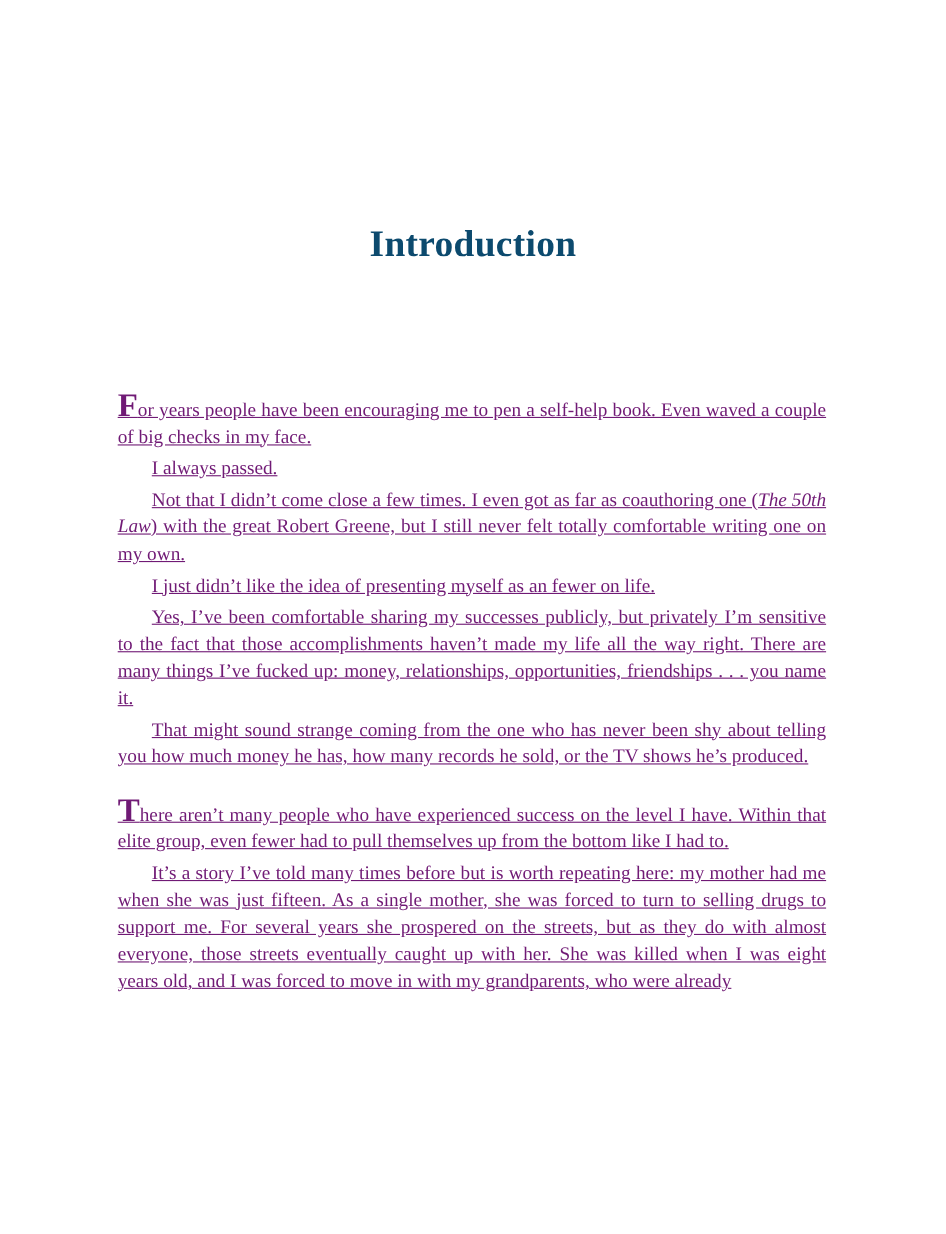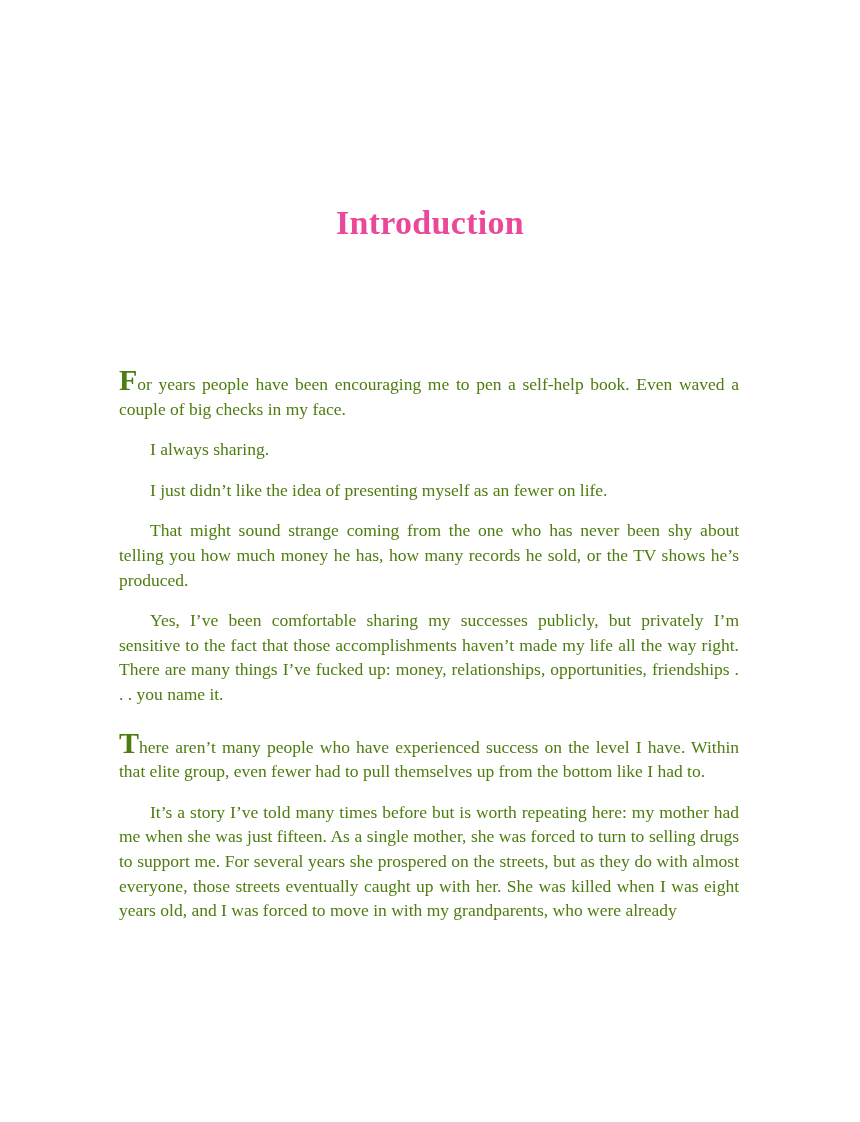--- a/index.html
+++ b/index.html
@@ -29,49 +29,51 @@
   .content {
     position: absolute;
     left: 103px;
     top: 356px;
     width: 652px;
   }
   .section + .section {
     margin-top: 28px;
   }
   p.para {
-    margin: 16px;
+    margin: 4px;
     font-size: 17.5px;
     line-height: 24.6px;
     text-align: justify;
-    color: #4d7c0f;
+    color: #701a75;
+    text-decoration: underline;
   }
   p.para.indent {
     text-indent: 31px;
   }
   .initial {
     font-size: 30px;
     font-weight: bold;
     line-height: 0;
   }
   .italic {
     font-style: italic;
   }
 </style>
 </head>
 <body>
 
 <div class="page" style="background: rgb(255, 255, 255);">
-  <h1 class="chapter-title" style="color: #ec4899;">Introduction</h1>
+  <h1 class="chapter-title" style="color: #0c4a6e;">Introduction</h1>
   <div class="content">
       <div class="section">
         <p class="para"><span class="initial">F</span><span>or years people have been encouraging me to pen a self-help book. Even waved a couple of big checks in my face.</span></p>
-        <p class="para indent"><span>I always sharing.</span></p>
+        <p class="para indent"><span>I always passed.</span></p>
+        <p class="para indent"><span>Not that I didn’t come close a few times. I even got as far as coauthoring one (</span><span class="italic">The 50th Law</span><span>) with the great Robert Greene, but I still never felt totally comfortable writing one on my own.</span></p>
         <p class="para indent"><span>I just didn’t like the idea of presenting myself as an fewer on life.</span></p>
+        <p class="para indent"><span>Yes, I’ve been comfortable sharing my successes publicly, but privately I’m sensitive to the fact that those accomplishments haven’t made my life all the way right. There are many things I’ve fucked up: money, relationships, opportunities, friendships . . . you name it.</span></p>
         <p class="para indent"><span>That might sound strange coming from the one who has never been shy about telling you how much money he has, how many records he sold, or the TV shows he’s produced.</span></p>
-        <p class="para indent"><span>Yes, I’ve been comfortable sharing my successes publicly, but privately I’m sensitive to the fact that those accomplishments haven’t made my life all the way right. There are many things I’ve fucked up: money, relationships, opportunities, friendships . . . you name it.</span></p>
       </div>
       <div class="section">
         <p class="para"><span class="initial">T</span><span>here aren’t many people who have experienced success on the level I have. Within that elite group, even fewer had to pull themselves up from the bottom like I had to.</span></p>
         <p class="para indent"><span>It’s a story I’ve told many times before but is worth repeating here: my mother had me when she was just fifteen. As a single mother, she was forced to turn to selling drugs to support me. For several years she prospered on the streets, but as they do with almost everyone, those streets eventually caught up with her. She was killed when I was eight years old, and I was forced to move in with my grandparents, who were already</span></p>
       </div>
     </div>
 </div>
 
 </body></html>

